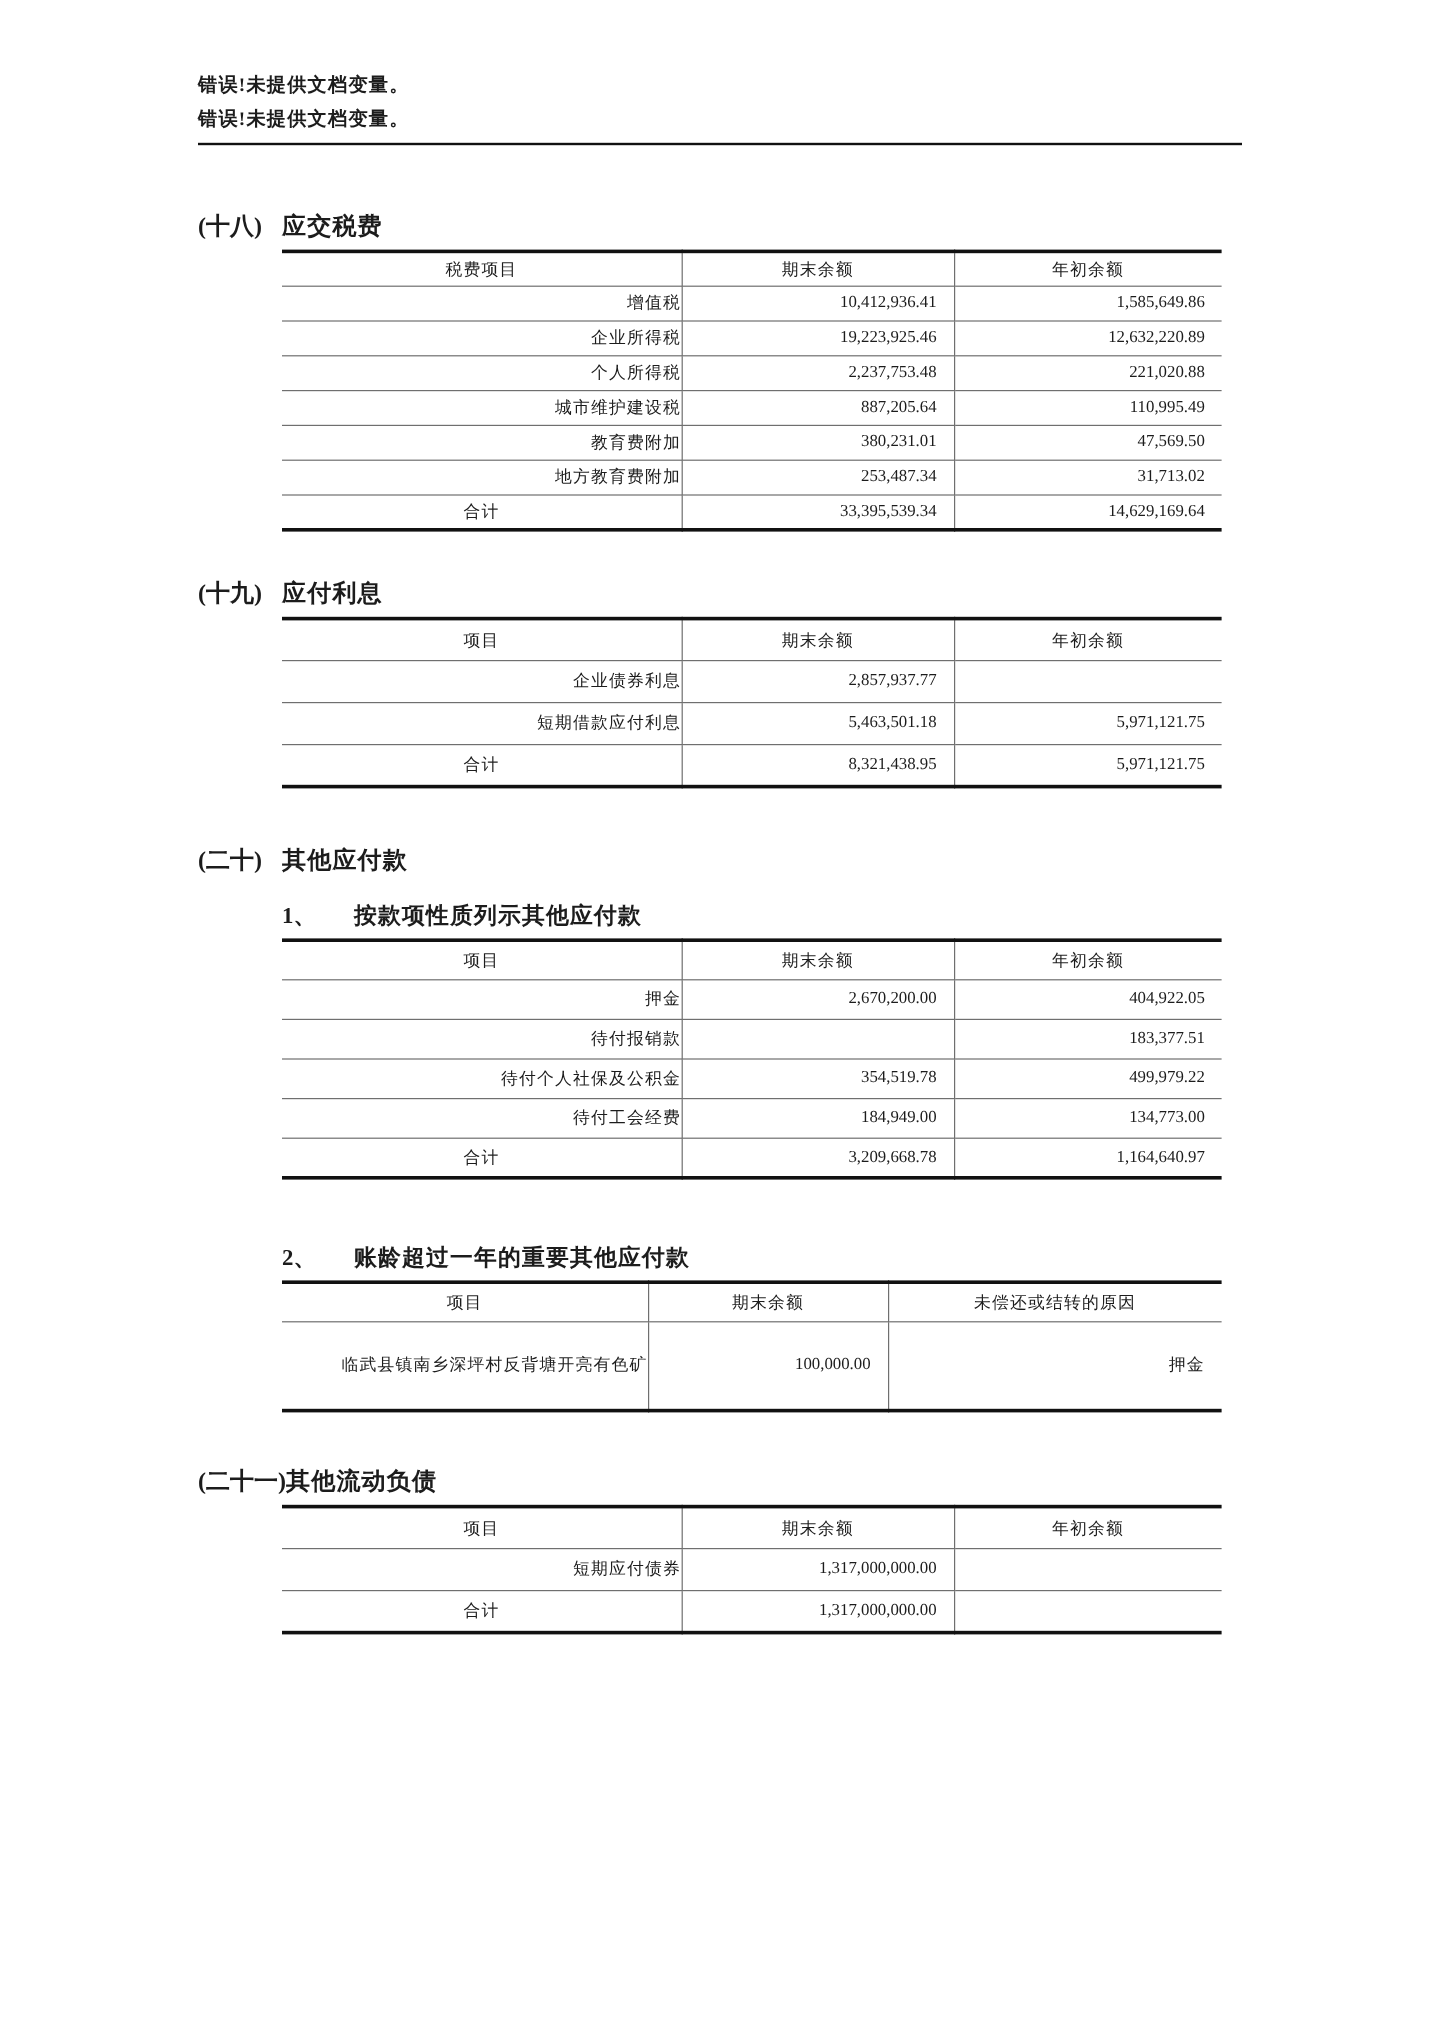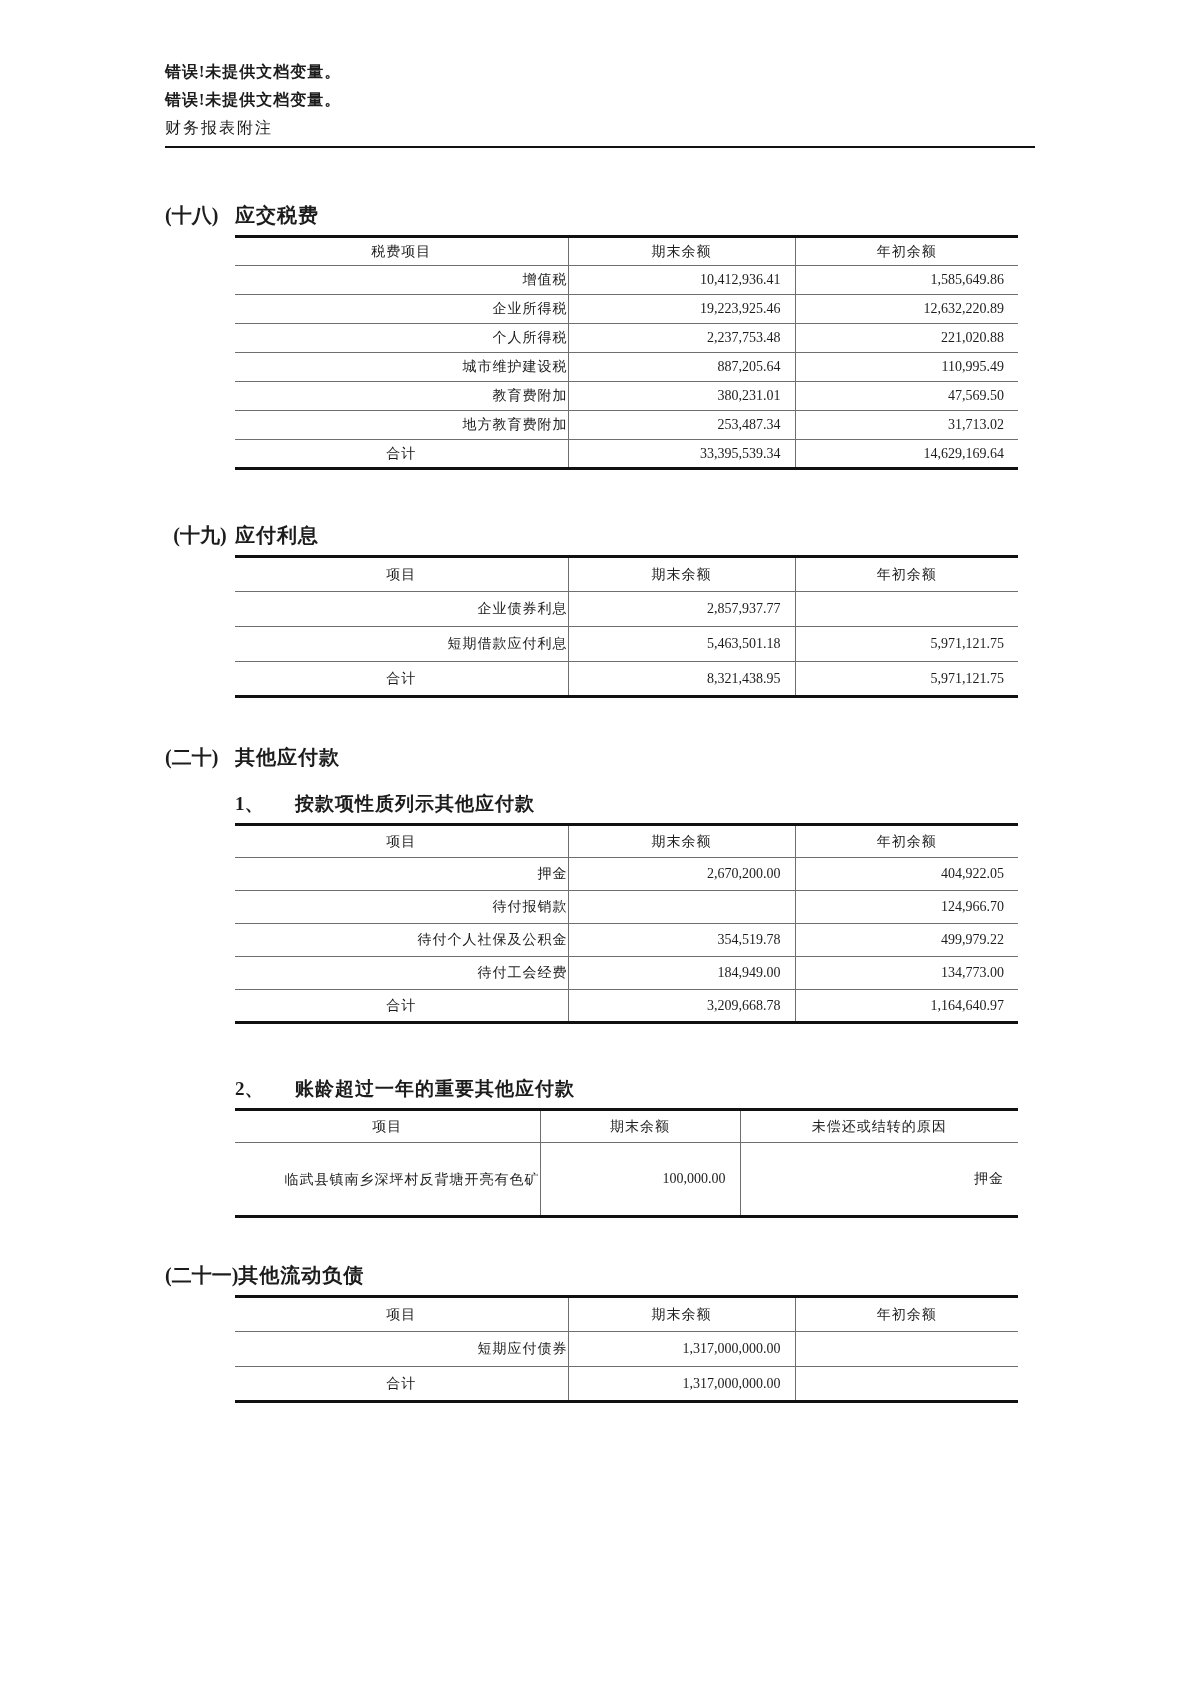--- a/index.html
+++ b/index.html
@@ -50,32 +50,31 @@
   .t-sub2 .c0 { width:305px; } .t-sub2 .c1 { width:200px; } .t-sub2 .c2 { width:278px; }
   .t-sub2 td.c2 { text-align:left; padding-left:15px; padding-right:0; letter-spacing:1px; }
 
   .t1 tr { height:29px; }
   .t2 tr, .t5 tr { height:35px; }
   .t3 tr { height:33px; }
   .t4 tr.hdr { height:33px; }
   .t4 tr.tall { height:74px; }
   .t4 td.c0 { line-height:31px; }
 
-  .gap-19 { margin-top:52px;text-align:center; }
+  .gap-19 { margin-top:38px; }
   .gap-20 { margin-top:46px; }
   .gap-sub2 { margin-top:52px; }
   .gap-21 { margin-top:44px; }
 </style>
 </head>
 <body>
 
 <div class="doc-header">
   <div class="err">错误!未提供文档变量。</div>
   <div class="err">错误!未提供文档变量。</div>
-  <div class="sub">财务报表附注</div>
   <hr class="header-rule">
 </div>
 
 <div class="sec-heading">
   <span class="num">(十八)</span>
   <span class="ttl">应交税费</span>
 </div>
 <table class="fin t-std t1">
   <thead>
     <tr>
@@ -177,21 +176,21 @@
   </thead>
   <tbody>
       <tr>
         <td class="c0">押金</td>
         <td class="c1">2,670,200.00</td>
         <td class="c2">404,922.05</td>
       </tr>
       <tr>
         <td class="c0">待付报销款</td>
         <td class="c1"></td>
-        <td class="c2">124,966.70</td>
+        <td class="c2">183,377.51</td>
       </tr>
       <tr>
         <td class="c0">待付个人社保及公积金</td>
         <td class="c1">354,519.78</td>
         <td class="c2">499,979.22</td>
       </tr>
       <tr>
         <td class="c0">待付工会经费</td>
         <td class="c1">184,949.00</td>
         <td class="c2">134,773.00</td>

